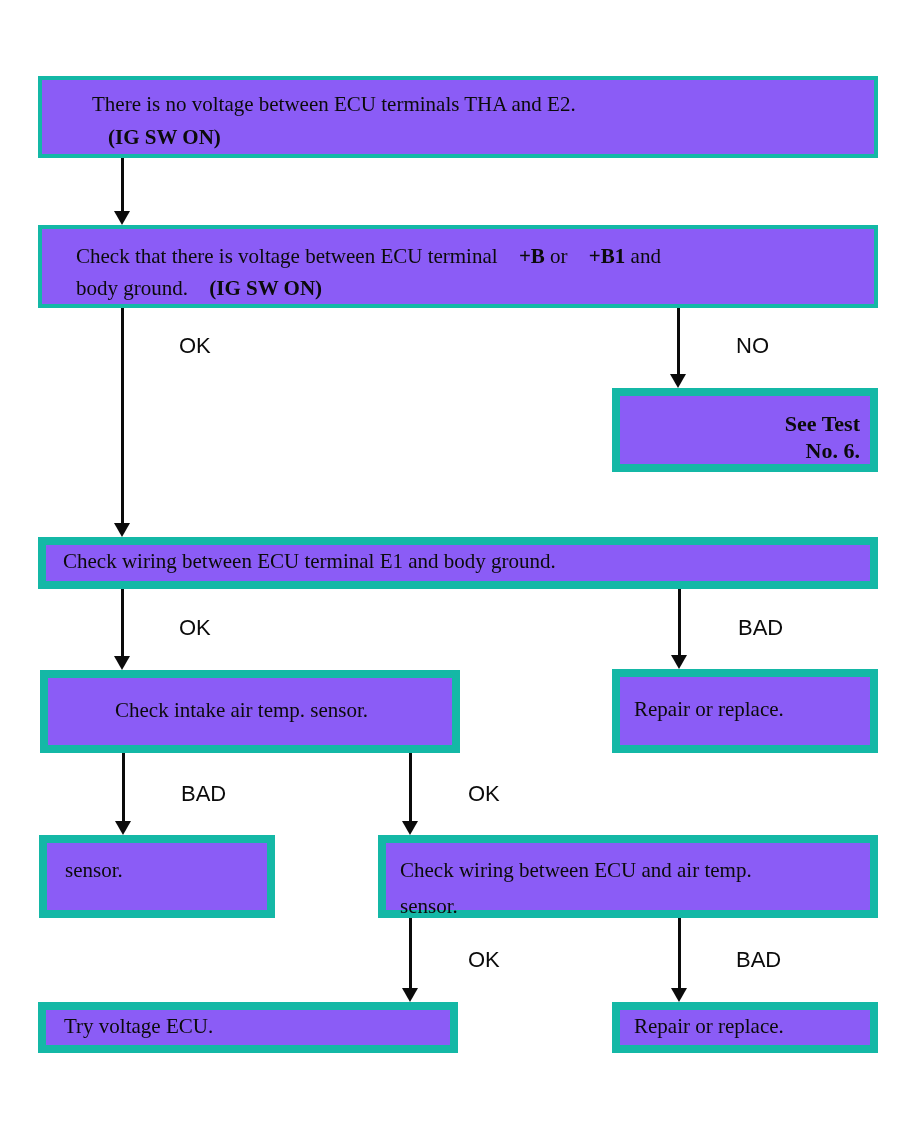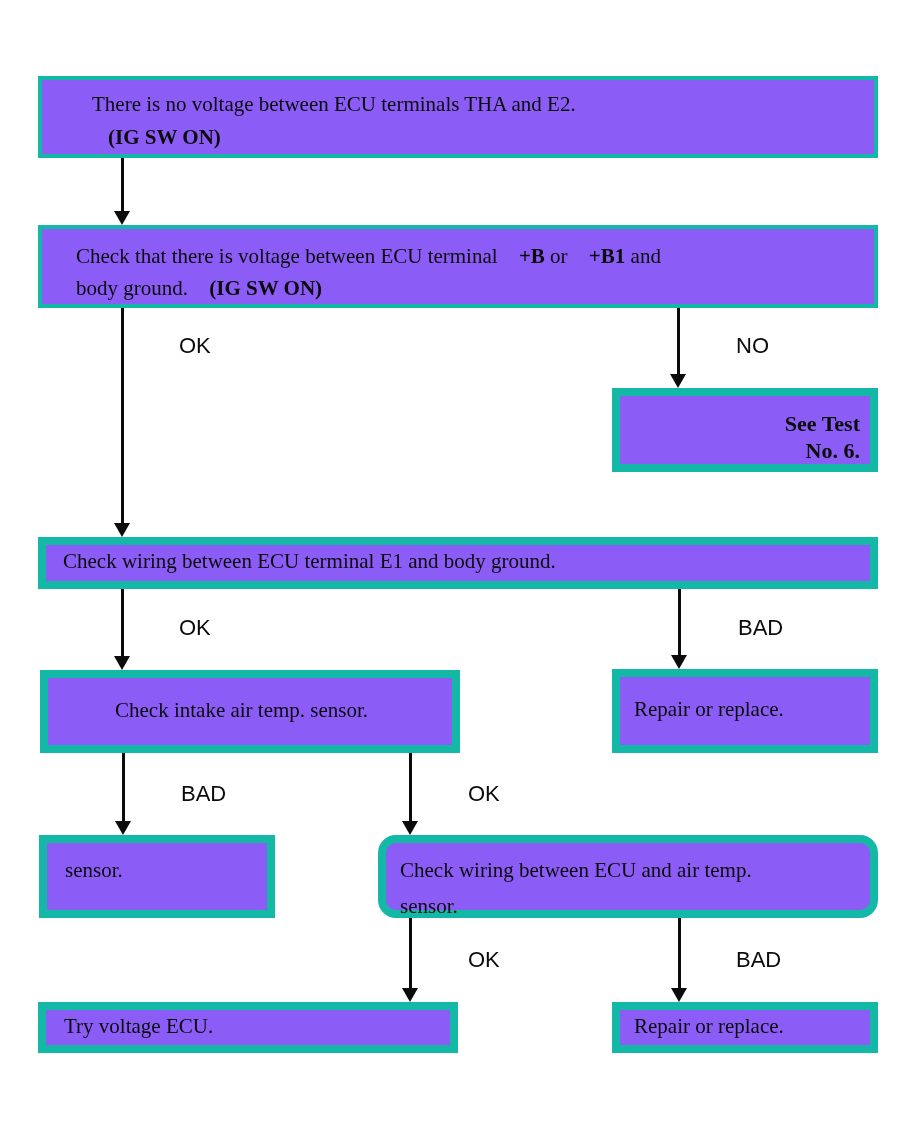--- a/index.html
+++ b/index.html
@@ -80,21 +80,21 @@
   <div class="edge-label" style="left:138px;top:783px;">BAD</div>
 
   <div class="vline" style="left:409px;top:753px;height:68px;"></div>
   <div class="arrowhead" style="left:402px;top:821px;"></div>
   <div class="edge-label" style="left:425px;top:783px;">OK</div>
 
   <div class="box" style="left:39px;top:835px;width:236px;height:83px;padding:9px 8px 0 18px;line-height:36px;">
     <div>sensor.</div>
   </div>
 
-  <div class="box" style="left:378px;top:835px;width:500px;height:83px;padding:9px 10px 0 14px;line-height:36px;border-radius:18px;">
+  <div class="box" style="left:378px;top:835px;width:500px;height:83px;padding:9px 10px 0 14px;line-height:36px;">
     <div>Check wiring between ECU and air temp.</div>
     <div>sensor.</div>
   </div>
 
   <div class="vline" style="left:409px;top:918px;height:70px;"></div>
   <div class="arrowhead" style="left:402px;top:988px;"></div>
   <div class="edge-label" style="left:425px;top:949px;">OK</div>
 
   <div class="vline" style="left:678px;top:918px;height:70px;"></div>
   <div class="arrowhead" style="left:671px;top:988px;"></div>

